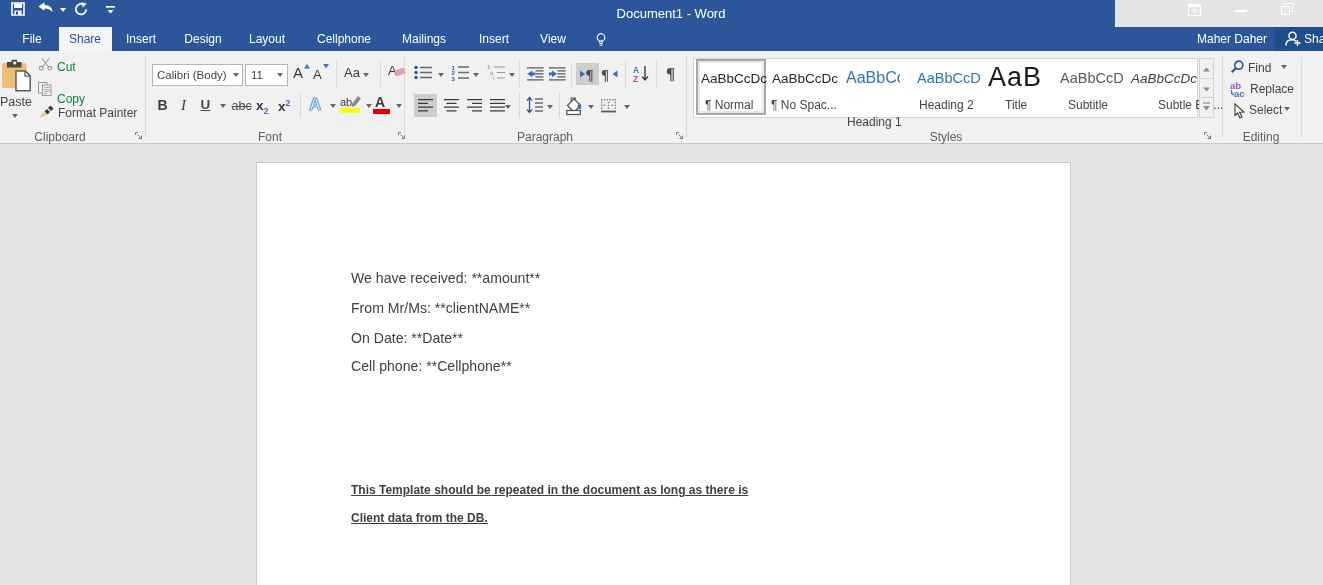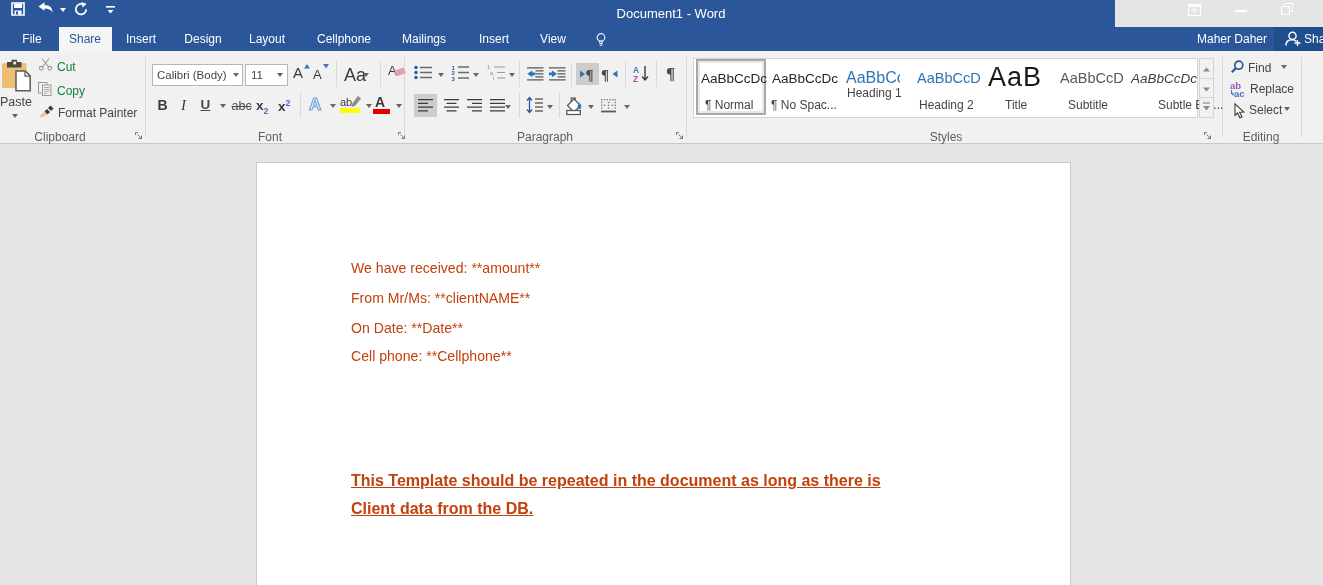--- a/index.html
+++ b/index.html
@@ -10,21 +10,21 @@
   #tabrow { left:0; top:27px; width:1323px; height:24px; background:#2b579a; }
   .tab { position:absolute; top:0; height:24px; color:#fff; font-size:12px; line-height:25px; text-align:center; width:100px; margin-left:-50px; white-space:nowrap; }
   #ribbon { left:0; top:51px; width:1323px; height:93px; background:#f1f1f1; border-bottom:1px solid #c9c9c9; }
   .vsep { position:absolute; width:1px; background:#d9d9d9; top:6px; height:80px; }
   .grplabel { position:absolute; top:79px; font-size:12px; color:#605f5d; width:140px; margin-left:-70px; text-align:center; }
   .gtxt { position:absolute; font-size:12px; color:#444; white-space:nowrap; }
   .gray { color:#15803d; }
   .dd { position:absolute; width:0; height:0; border-left:3.5px solid transparent; border-right:3.5px solid transparent; border-top:4px solid #666; }
   #docarea { left:0; top:144px; width:1323px; height:441px; background:#e5e5e5; }
   #page { position:absolute; left:256px; top:18px; width:815px; height:423px; background:#fff; border:1px solid #cacaca; border-bottom:none; }
-  .doctext { position:absolute; font-size:14.1px; color:#c2410c; white-space:nowrap; }
+  .doctext { position:absolute; font-size:14.1px; color:#404040; white-space:nowrap;margin-top:10px; }
   svg { position:absolute; overflow:visible; }
 </style>
 </head>
 <body>
 
 <div class="abs" id="titlebar">
 
   <svg style="left:11px; top:2px;" width="14" height="14" viewBox="0 0 14 14">
     <path d="M1 1 h12 v12 h-12 z" fill="none" stroke="#fff" stroke-width="1.6"></path>
     <rect x="3" y="1.5" width="8" height="4.5" fill="#fff"></rect>
@@ -114,21 +114,21 @@
   <div class="gtxt gray" style="left:57px; top:8.5px;">Cut</div>
   <svg style="left:38px; top:31px;" width="14" height="14" viewBox="0 0 14 14">
     <g stroke="#9b9995" fill="#f1f1f1" stroke-width="1">
       <rect x="0.5" y="0.5" width="8.5" height="10.5"></rect>
       <rect x="4.5" y="3" width="8.5" height="10.5"></rect>
     </g>
     <g stroke="#9b9995" stroke-width="0.8">
       <path d="M6 5.5 h5.5 M6 7.5 h5.5 M6 9.5 h5.5 M6 11.5 h3"></path>
     </g>
   </svg>
-  <div class="gtxt gray" style="left:57px; top:33px;">Copy</div>
+  <div class="gtxt gray" style="left:57px; top:41px;">Copy</div>
   <svg style="left:38px; top:52.5px;" width="17" height="14" viewBox="0 0 17 14">
     <path d="M1 13 L6 8 L9 11 L4 13 Z" fill="#ecc57f"></path>
     <path d="M6.5 7.5 L9 5 L12 8 L9.5 10.5 Z" fill="#3a3a38"></path>
     <path d="M10 4 L12.5 1.5 L15.5 4.5 L13 7 Z" fill="#3a3a38"></path>
   </svg>
   <div class="gtxt" style="left:58px; top:54.5px; font-size:12px;">Format Painter</div>
   <svg style="left:135px; top:81px;" width="8" height="8" viewBox="0 0 8 8">
     <path d="M0.5 3 L0.5 0.5 L3 0.5 M2.5 2.5 L6.5 6.5 M6.5 3.5 L6.5 6.5 L3.5 6.5" fill="none" stroke="#7a7a7a" stroke-width="1"></path>
   </svg>
 
@@ -140,21 +140,21 @@
   <div class="dd" style="left:277px; top:22px;"></div>
   <div class="gtxt" style="left:293px; top:13px; font-size:15px; color:#3b3a39;">A</div>
   <svg style="left:304px; top:13px;" width="6" height="5">
       <path d="M0 4.5 L3 0 L6 4.5 Z" fill="#4472c4"></path>
     </svg>
   <div class="gtxt" style="left:313px; top:16px; font-size:13px; color:#3b3a39;">A</div>
   <svg style="left:323px; top:13px;" width="6" height="5">
       <path d="M0 0 L6 0 L3 4.5 Z" fill="#4472c4"></path>
     </svg>
   <div class="vsep" style="left:336px; top:10px; height:26px;"></div>
-  <div class="gtxt" style="left:344px; top:14px; font-size:18px; color:#3b3a39;">Aa</div>
+  <div class="gtxt" style="left:344px; top:14px; font-size:13px; color:#3b3a39;">Aa</div>
   <div class="dd" style="left:363px; top:22px;"></div>
   <div class="vsep" style="left:380px; top:10px; height:26px;"></div>
   <div class="gtxt" style="left:388px; top:12px; font-size:13px; color:#3b3a39;">A</div>
   <svg style="left:395px; top:16px;" width="12" height="9" viewBox="0 0 12 9">
       <rect x="0" y="2" width="10" height="6" rx="1" transform="rotate(-20 5 5)" fill="#e8a0a8"></rect>
     </svg>
 
   <div class="gtxt" style="left:157.5px; top:46px; font-size:14px; font-weight:bold; color:#3b3a39;">B</div>
   <div class="gtxt" style="left:181px; top:45.5px; font-size:15px; font-style:italic; font-family:'Liberation Serif',serif; color:#3b3a39;">I</div>
   <div class="gtxt" style="left:200.5px; top:46px; font-size:13.5px; font-weight:bold; color:#4a4a48; text-decoration:underline;">U</div>
@@ -310,21 +310,21 @@
     <path d="M0.5 3 L0.5 0.5 L3 0.5 M2.5 2.5 L6.5 6.5 M6.5 3.5 L6.5 6.5 L3.5 6.5" fill="none" stroke="#7a7a7a" stroke-width="1"></path>
   </svg>
 
   <div class="abs" style="left:693px; top:7px; width:505px; height:60px; background:#fff; border:1px solid #d4d4d4;"></div>
   <div class="abs" style="left:696px; top:8px; width:70px; height:56px; border:2px solid #a8a8a8; background:#fff; box-shadow:inset 0 0 0 2px #e8e8e8;"></div>
   <div class="abs" style="font-size:13.5px; color:#262626; left:701px; top:20px;">AaBbCcDc</div>
   <div class="abs" style="font-size:12px; color:#444; left:705px; top:46.5px;">¶ Normal</div>
   <div class="abs" style="font-size:13.5px; color:#262626; left:772px; top:20px;">AaBbCcDc</div>
   <div class="abs" style="font-size:12px; color:#444; left:771px; top:46.5px;">¶ No Spac...</div>
   <div class="abs" style="font-size:16px; color:#2e74b5; left:846px; top:18px; width:54px; overflow:hidden; white-space:nowrap;">AaBbCc</div>
-  <div class="abs" style="font-size:12px; color:#444; left:847px; top:35px;">Heading 1</div>
+  <div class="abs" style="font-size:12px; color:#444; left:847px; top:64px;">Heading 1</div>
   <div class="abs" style="font-size:14.5px; color:#2e74b5; left:917px; top:19px;">AaBbCcD</div>
   <div class="abs" style="font-size:12px; color:#444; left:919px; top:46.5px;">Heading 2</div>
   <div class="abs" style="font-size:27px; color:#1a1a1a; left:988px; top:10.5px; font-weight:400; letter-spacing:1px;">AaB</div>
   <div class="abs" style="font-size:12px; color:#444; left:1005px; top:46.5px;text-align:right;">Title</div>
   <div class="abs" style="font-size:14.5px; color:#595959; left:1060px; top:19px;">AaBbCcD</div>
   <div class="abs" style="font-size:12px; color:#444; left:1068px; top:46.5px;">Subtitle</div>
   <div class="abs" style="font-size:13.5px; color:#404040; font-style:italic; left:1131px; top:20px;">AaBbCcDc</div>
   <div class="abs" style="font-size:12px; color:#444; left:1130px; top:46.5px;margin-left:28px;">Subtle Em...</div>
 
   <div class="abs" style="left:1199px; top:7px; width:15px; height:60px; background:#f1f1f1; border:1px solid #d4d4d4;"></div>
@@ -361,14 +361,14 @@
   <div class="gtxt" style="left:1249px; top:52px;">Select</div>
   <div class="dd" style="left:1284px; top:56px;"></div>
 </div>
 
 <div class="abs" id="docarea">
   <div id="page"></div>
   <div class="doctext" style="left:351px; top:115.5px;">We have received: **amount**</div>
   <div class="doctext" style="left:351px; top:145.5px;">From Mr/Ms: **clientNAME**</div>
   <div class="doctext" style="left:351px; top:175.5px;">On Date: **Date**</div>
   <div class="doctext" style="left:351px; top:204px;">Cell phone: **Cellphone**</div>
-  <div class="doctext" style="left:351px; top:323px; font-size:16px; font-weight:bold; text-decoration:underline; line-height:27.6px;">This Template should be repeated in the document as long as there is<br>Client data from the DB.</div>
+  <div class="doctext" style="left:351px; top:323px; font-size:12px; font-weight:bold; text-decoration:underline; line-height:27.6px;">This Template should be repeated in the document as long as there is<br>Client data from the DB.</div>
 </div>
 
 </body></html>

